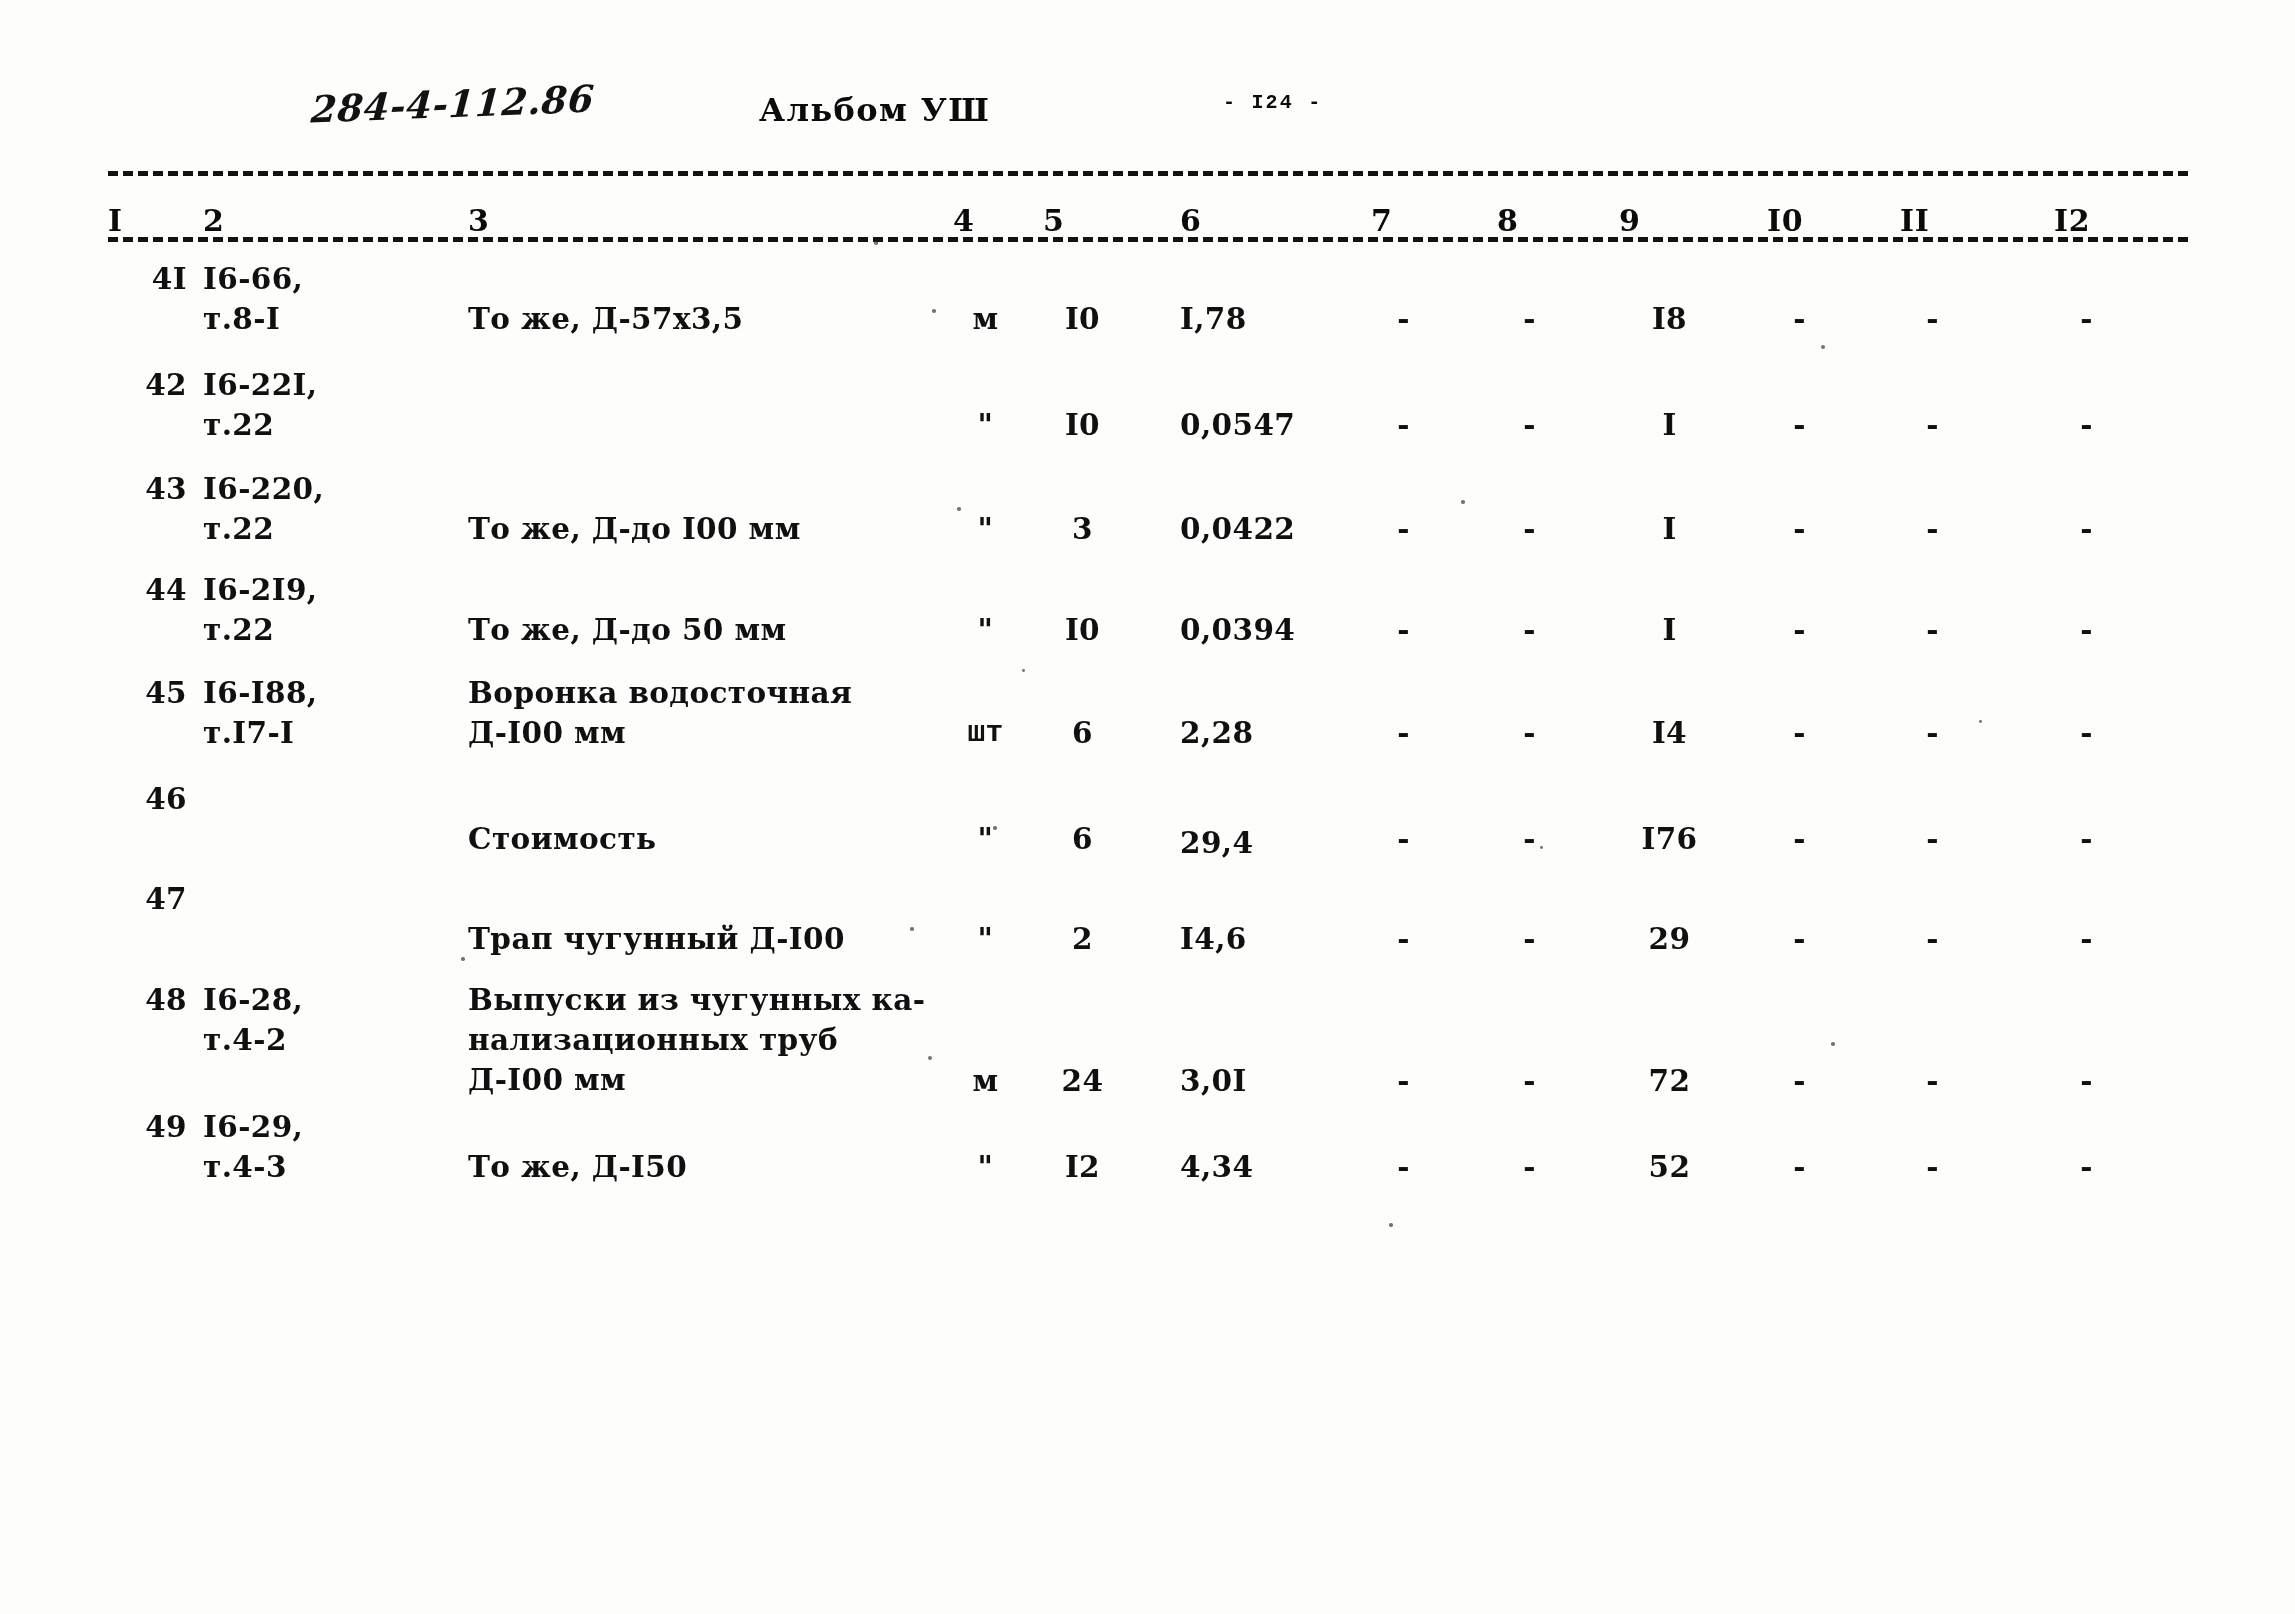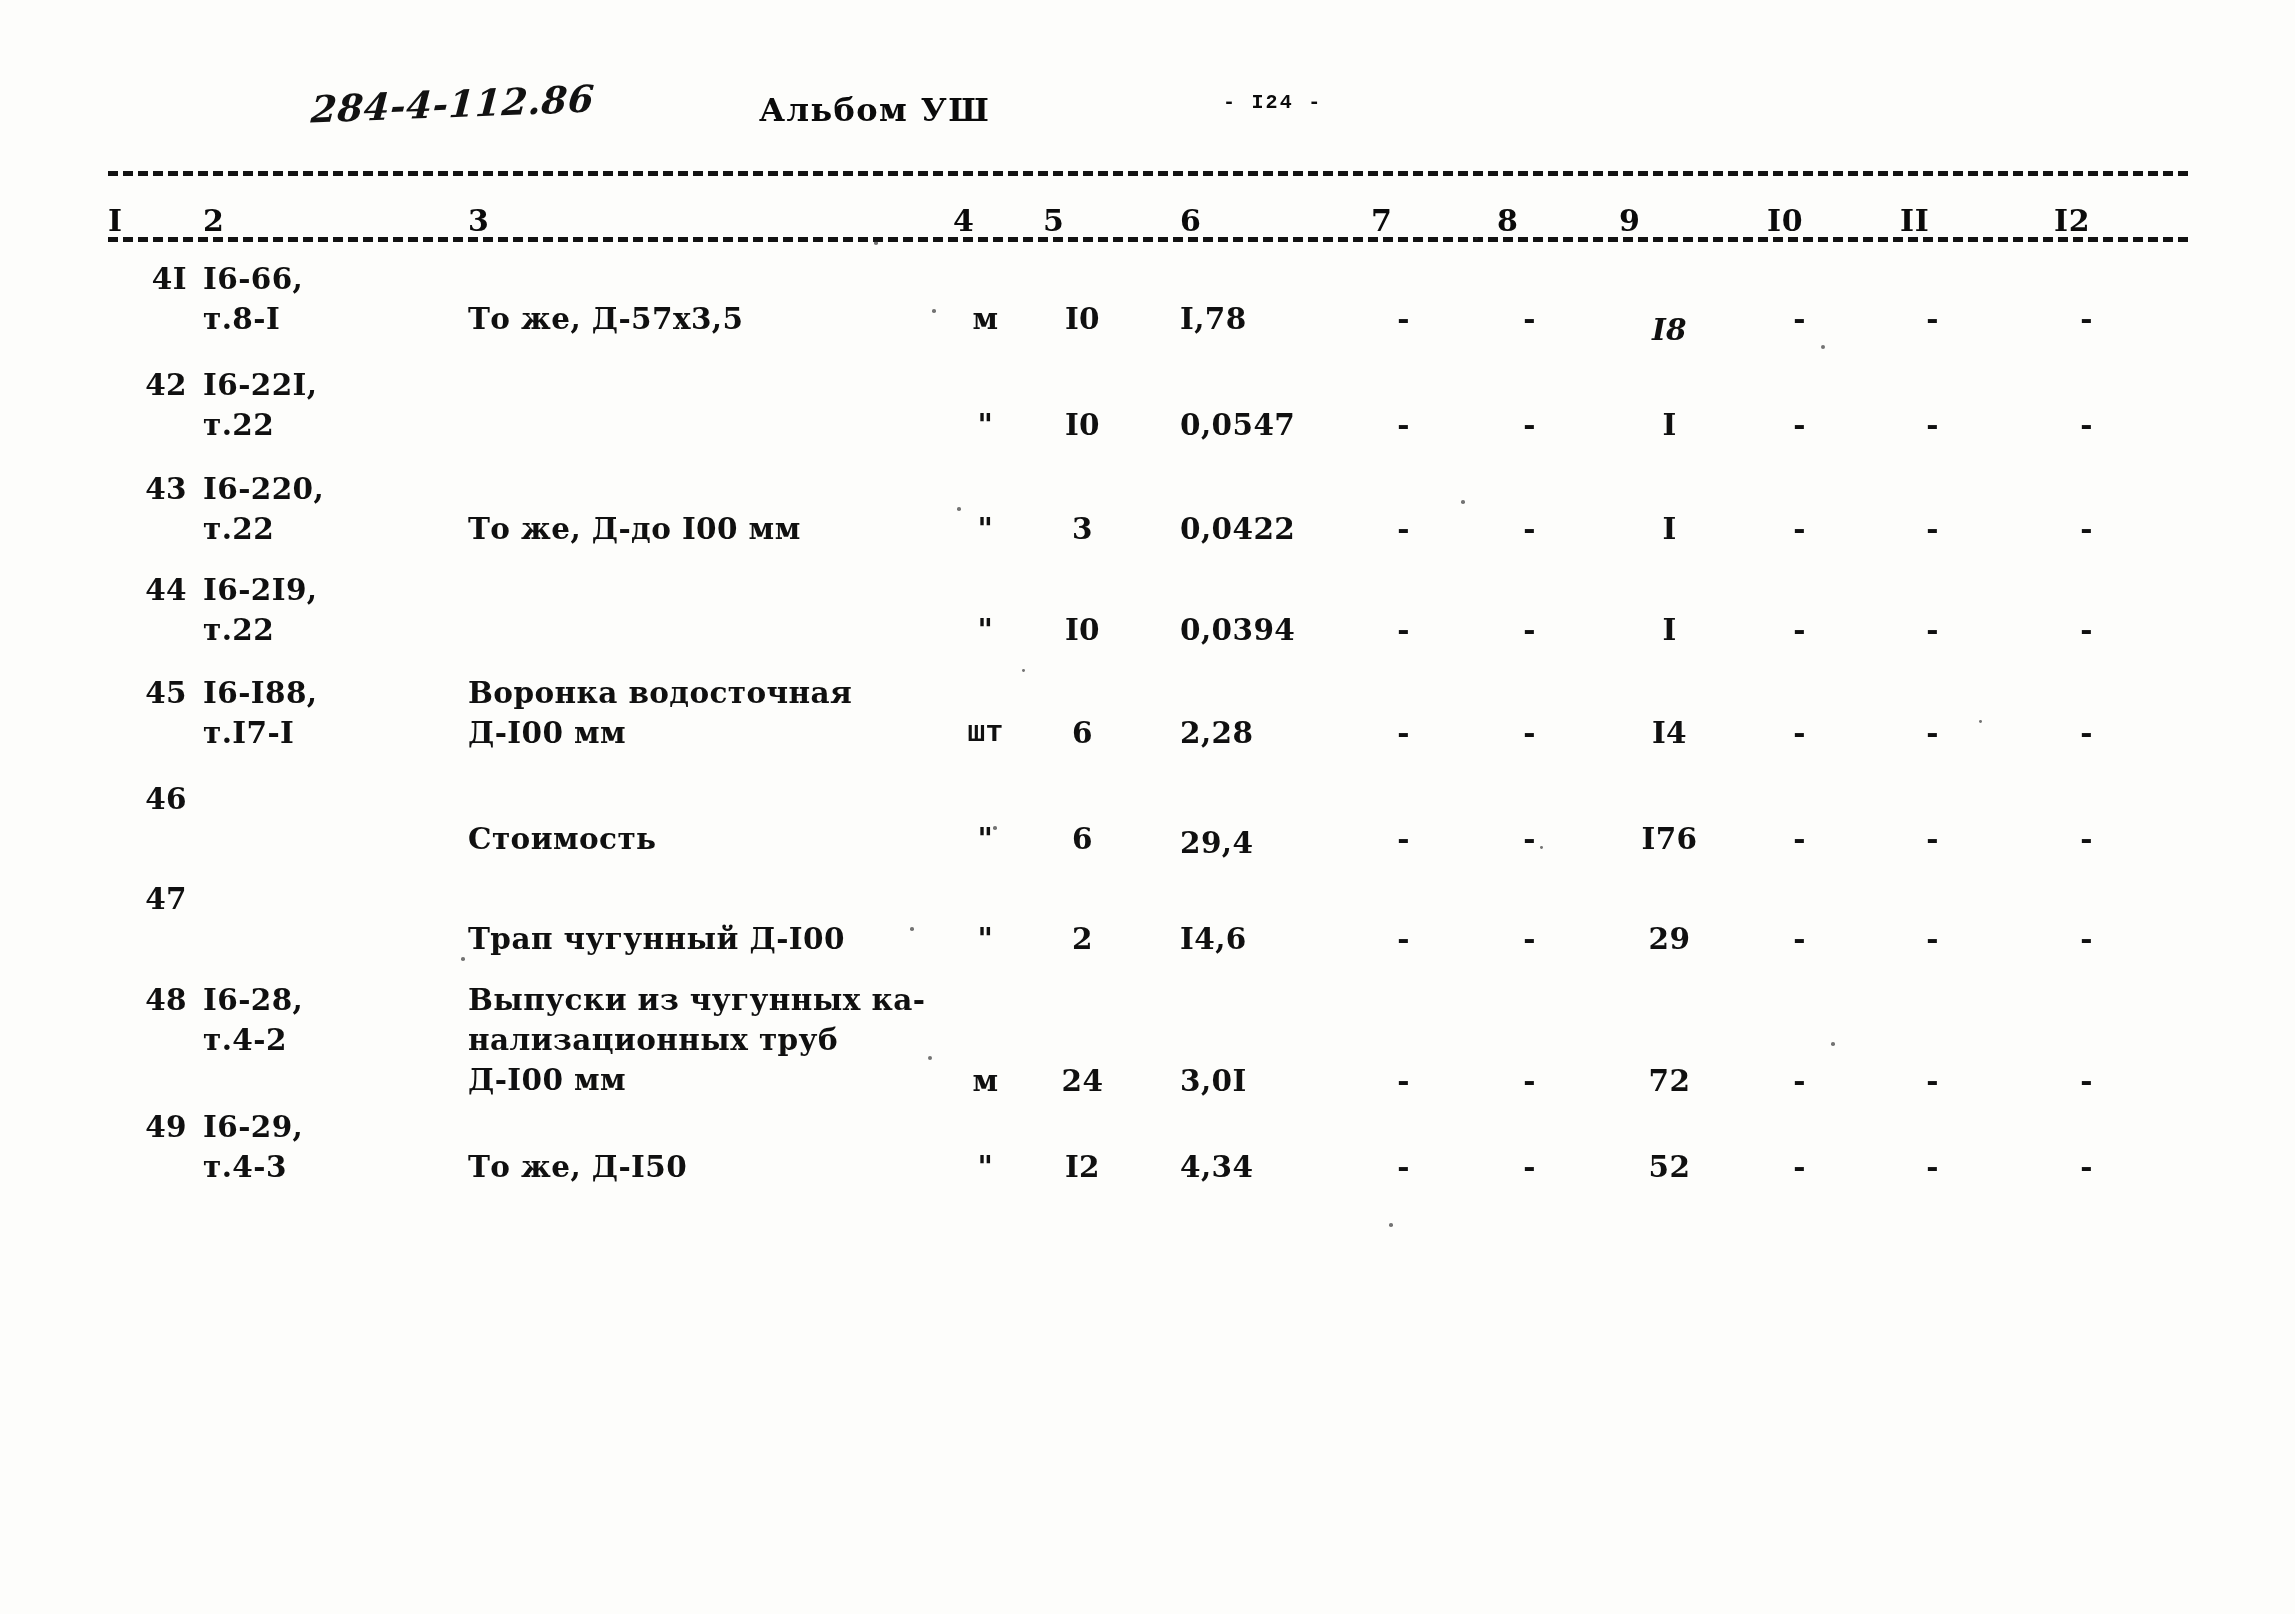--- a/index.html
+++ b/index.html
@@ -167,21 +167,21 @@
       <div class="row" style="height: 106px; position: absolute; top: 0px; left: 0px; width: 100%;">
         <div class="cell c-num" style="top: 0px;">4I</div>
         <div class="cell c-code" style="top: 0px;">I6-66,
 т.8-I</div>
         <div class="cell c-name" style="top: 40px;">То же, Д-57х3,5</div>
         <div class="cell c-unit" style="top: 40px;">м</div>
         <div class="cell c-qty" style="top: 40px;">I0</div>
         <div class="cell c-val6" style="top: 40px;">I,78</div>
         <div class="cell c-val7" style="top: 40px;">-</div>
         <div class="cell c-val8" style="top: 40px;">-</div>
-        <div class="cell c-val9" style="top: 51px; font-style: italic;">I8</div>
+        <div class="cell c-val9" style="top: 40px;">I8</div>
         <div class="cell c-val10" style="top: 40px;">-</div>
         <div class="cell c-val11" style="top: 40px;">-</div>
         <div class="cell c-val12" style="top: 40px;">-</div>
       </div>
       <div class="row" style="height: 104px; position: absolute; top: 106px; left: 0px; width: 100%;">
         <div class="cell c-num" style="top: 0px;">42</div>
         <div class="cell c-code" style="top: 0px;">I6-22I,
 т.22</div>
         <div class="cell c-unit" style="top: 40px;">"</div>
         <div class="cell c-qty" style="top: 40px;">I0</div>
@@ -205,20 +205,21 @@
         <div class="cell c-val8" style="top: 40px;">-</div>
         <div class="cell c-val9" style="top: 40px;">I</div>
         <div class="cell c-val10" style="top: 40px;">-</div>
         <div class="cell c-val11" style="top: 40px;">-</div>
         <div class="cell c-val12" style="top: 40px;">-</div>
       </div>
       <div class="row" style="height: 104px; position: absolute; top: 311px; left: 0px; width: 100%;">
         <div class="cell c-num" style="top: 0px;">44</div>
         <div class="cell c-code" style="top: 0px;">I6-2I9,
 т.22</div>
+        <div class="cell c-name" style="top: 40px;">То же, Д-до 50 мм</div>
         <div class="cell c-unit" style="top: 40px;">"</div>
         <div class="cell c-qty" style="top: 40px;">I0</div>
         <div class="cell c-val6" style="top: 40px;">0,0394</div>
         <div class="cell c-val7" style="top: 40px;">-</div>
         <div class="cell c-val8" style="top: 40px;">-</div>
         <div class="cell c-val9" style="top: 40px;">I</div>
         <div class="cell c-val10" style="top: 40px;">-</div>
         <div class="cell c-val11" style="top: 40px;">-</div>
         <div class="cell c-val12" style="top: 40px;">-</div>
       </div>

